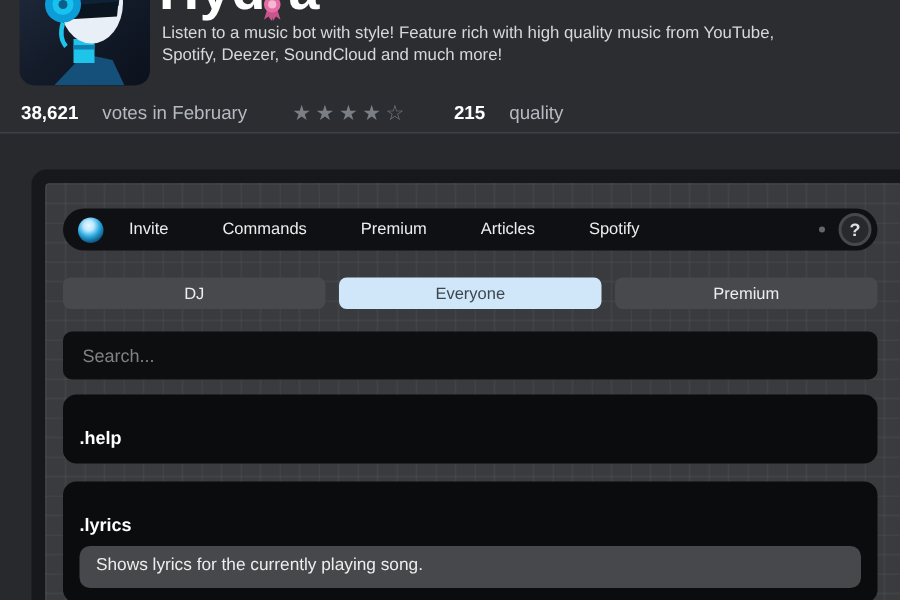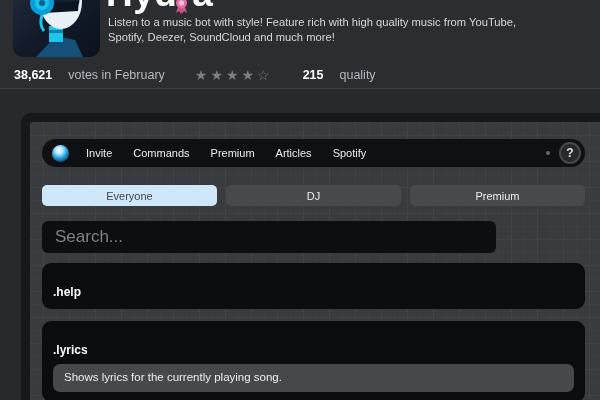--- a/index.html
+++ b/index.html
@@ -56,43 +56,43 @@
   .panel-content { width:543px; }
   
   .navbar {
     width:543px; height:28px; background:#0f1013; border-radius:14px;
     display:flex; align-items:center; padding:0 4px 0 10px;
   }
   .nav-logo {
     width:17px; height:17px; border-radius:50%; margin-right:17px; flex:none;
     background:radial-gradient(circle at 42% 32%, #e8f7ff 0%, #bfe9ff 22%, #2aa9e0 48%, #0d4a75 78%, #0a1622 100%);
   }
-  .nav-items { display:flex; gap:21px; }
+  .nav-items { display:flex; gap:36px; }
   .nav-item { font-size:11px; color:#ededee; cursor:pointer; white-space:nowrap; }
   .nav-right { margin-left:auto; display:flex; align-items:center; gap:9px; }
   .nav-dot { width:4px; height:4px; border-radius:50%; background:#63666b; }
   .help-btn {
     width:22px; height:22px; border-radius:50%;
     background:#28292d; border:2px solid #46484c;
     color:#dfe0e1; font-size:12px; font-weight:bold;
     display:flex; align-items:center; justify-content:center; cursor:pointer;
   }
   
   .tabs { margin-top:18px; width:543px; display:flex; gap:9px; }
   .tab {
     flex:1; height:21px; border-radius:5px; background:#48494c;
     color:#ededee; font-size:11px;
     display:flex; align-items:center; justify-content:center; cursor:pointer;
   }
   .tab.active { background:#cfe7f9; color:#3d4651; }
   
   .search-input {
-    margin-top:15px; width:454px; height:32px; display:block;
+    margin-top:15px; width:543px; height:32px; display:block;
     background:#0d0e10; border:none; outline:none; border-radius:6px;
-    color:#e8e8e8; font-size:17px; padding:0 13px;
+    color:#e8e8e8; font-size:12px; padding:0 13px;
     font-family:"Liberation Sans", sans-serif;
   }
   .search-input::placeholder { color:#7e8185; }
   
   .commands { margin-top:10px; width:543px; display:flex; flex-direction:column; gap:12px; }
   .cmd-card { background:#0b0c0e; border-radius:9px; padding:23px 11px 10px; }
   .cmd-name { color:#ffffff; font-weight:bold; font-size:12px; line-height:13px; }
   .cmd-box { margin-top:7px; background:#47484b; border-radius:7px; padding:7px 11px 8px; }
   .cmd-desc { color:#eceded; font-size:11.5px; line-height:13px; }
   .cmd-alias { color:#a3a6aa; font-size:9.5px; line-height:11px; margin-top:3px; }
@@ -147,22 +147,22 @@
             <div class="nav-item">Articles</div>
             <div class="nav-item">Spotify</div>
           </div>
         <div class="nav-right">
           <div class="nav-dot"></div>
           <div class="help-btn">?</div>
         </div>
       </div>
 
       <div class="tabs" id="tabs">
+          <div class="tab">DJ</div>
           <div class="tab active">Everyone</div>
-          <div class="tab">DJ</div>
           <div class="tab">Premium</div>
         </div>
 
       <input class="search-input" type="text" placeholder="Search..." style="">
 
       <div class="commands" id="commands">
           <div class="cmd-card">
             <div class="cmd-name">.help</div>
           </div>
           <div class="cmd-card">

